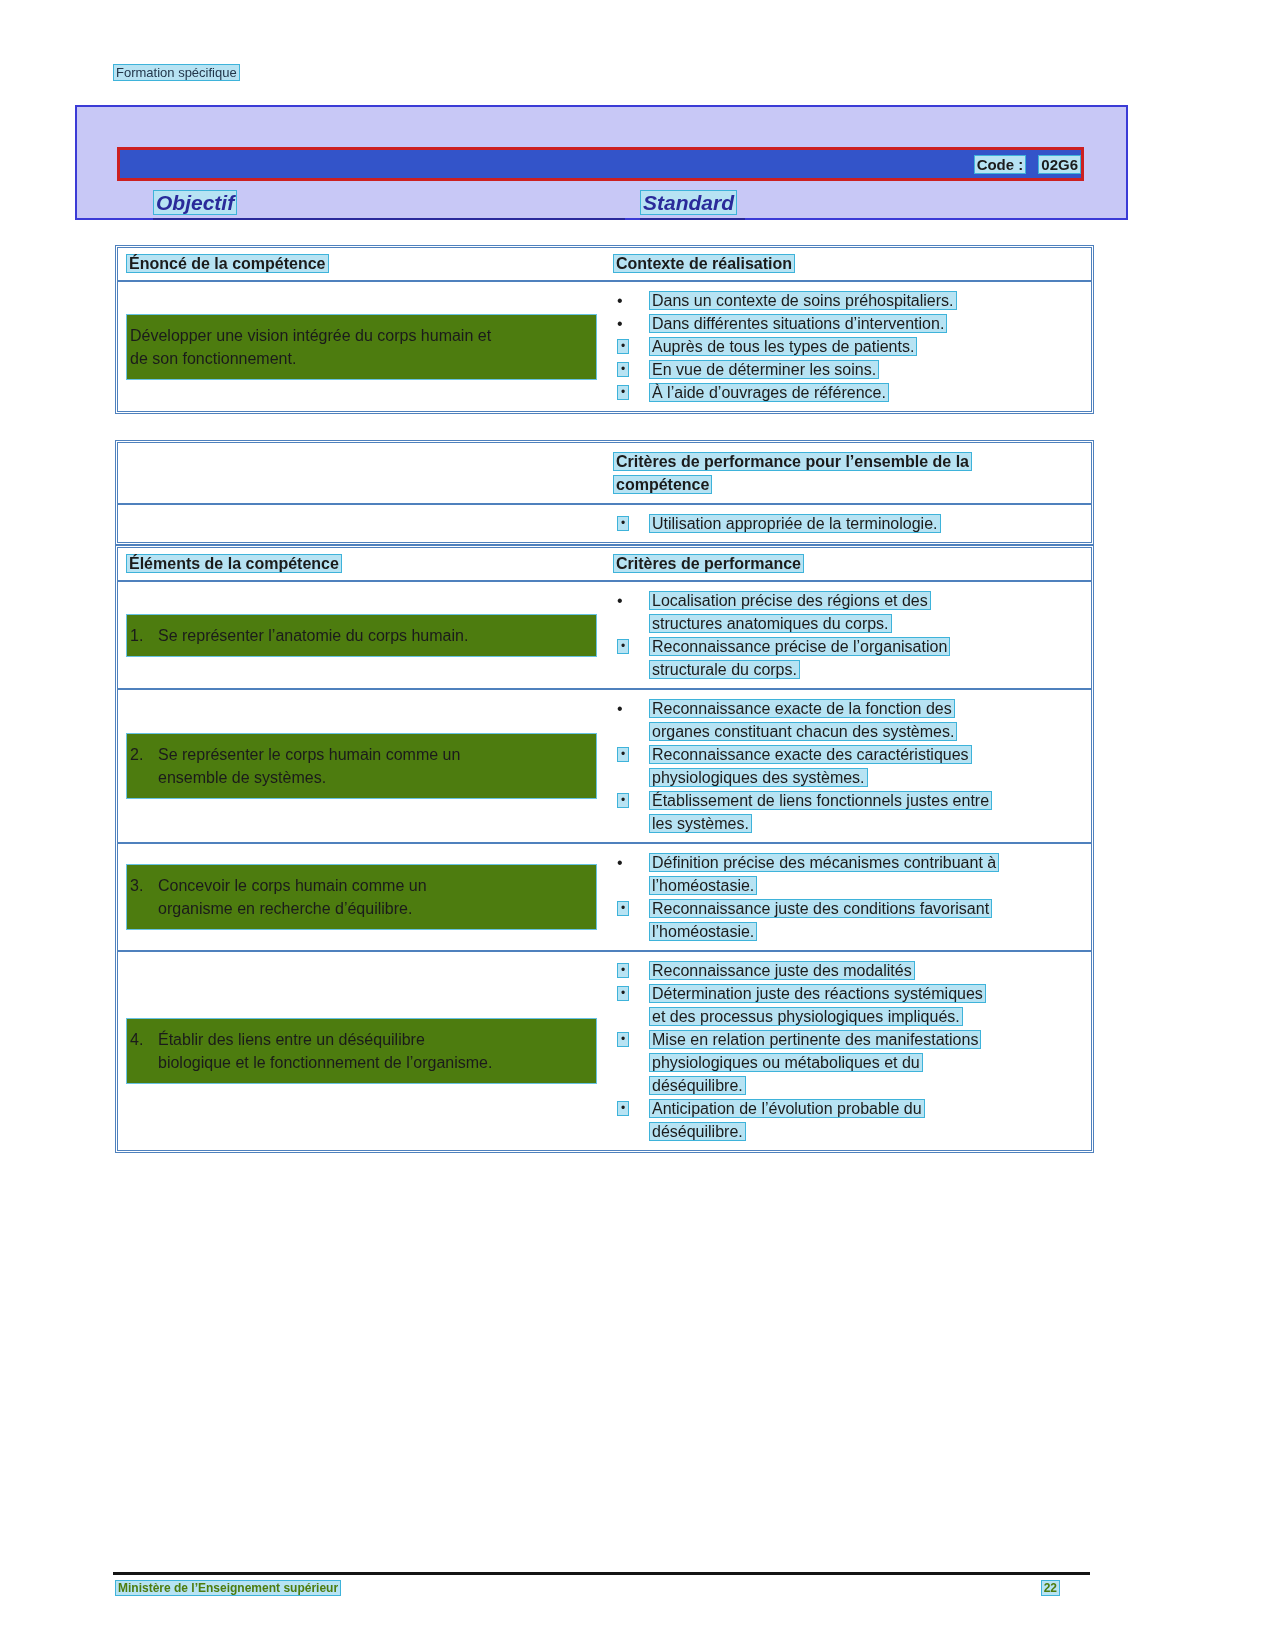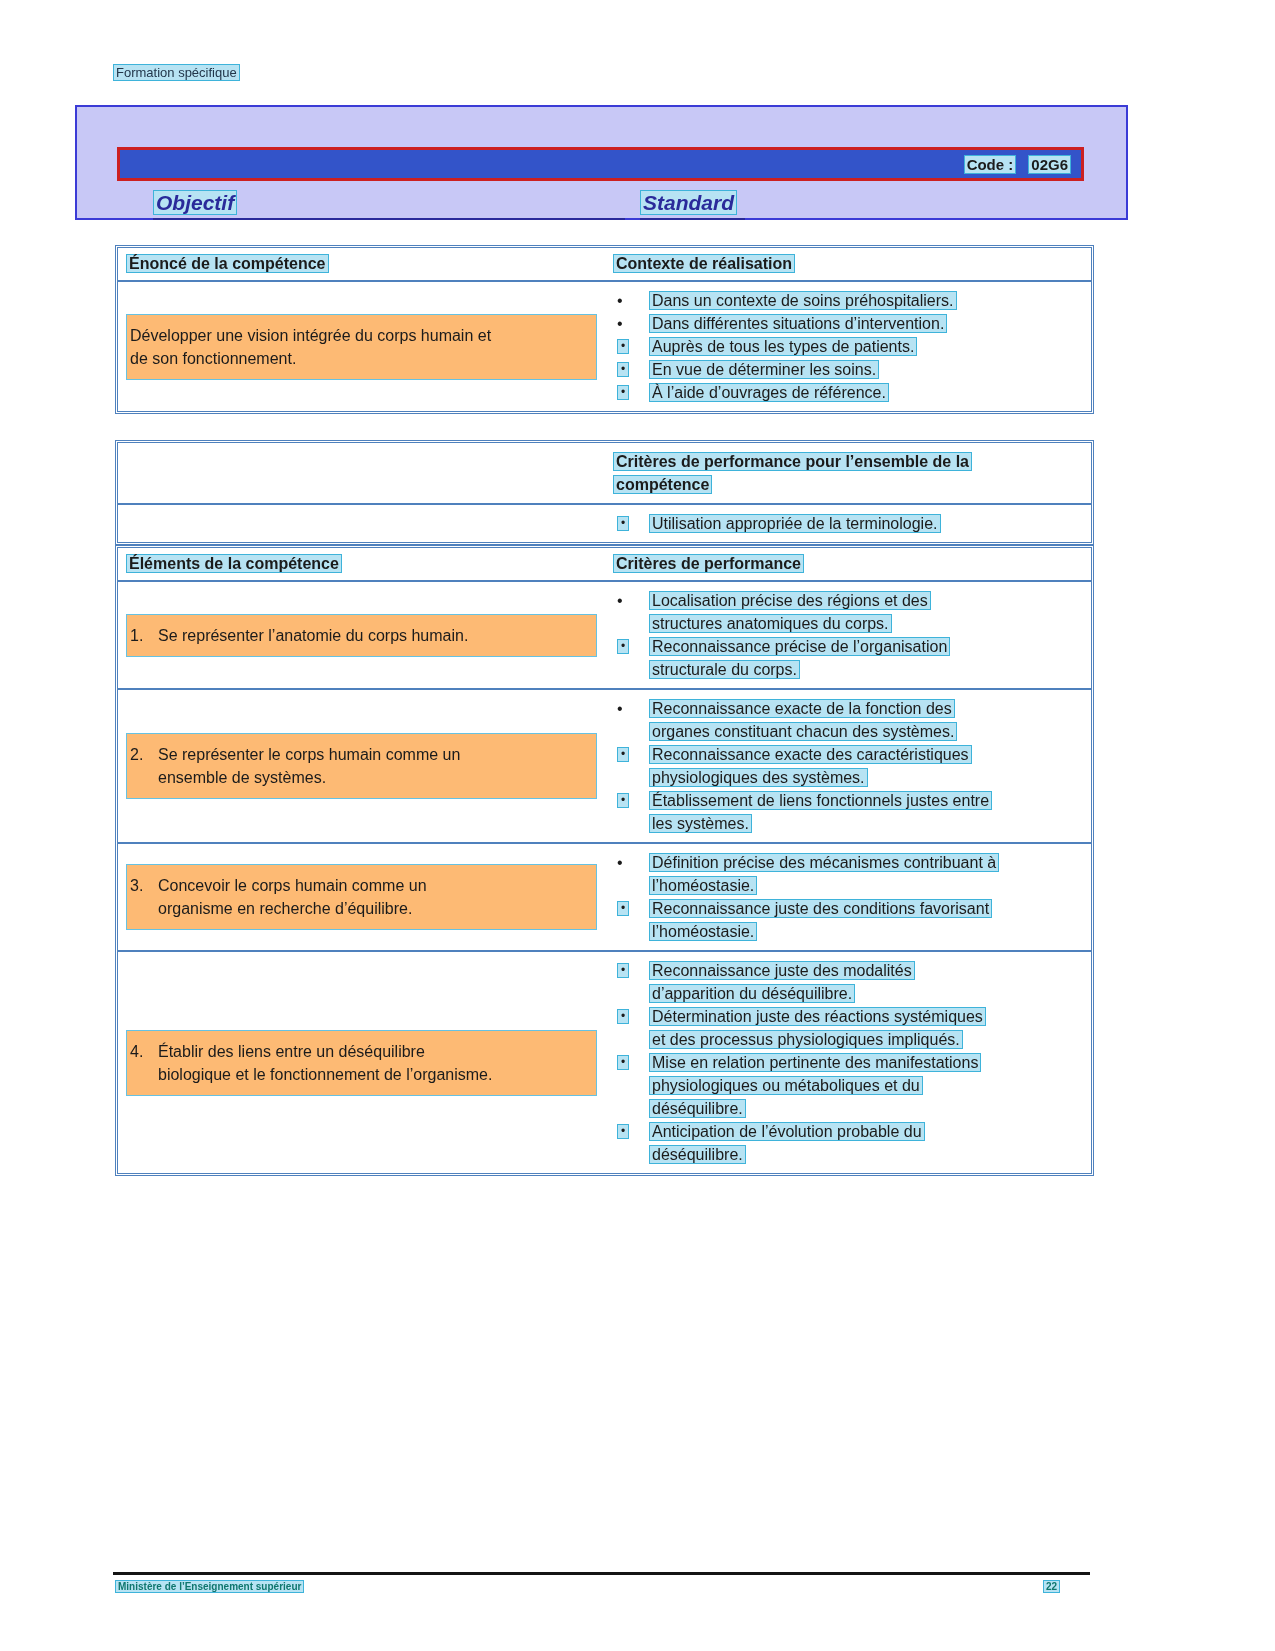--- a/index.html
+++ b/index.html
@@ -25,21 +25,20 @@
 
   
   .header-box{
     position:absolute; left:75px; top:105px; width:1049px; height:111px;
     background:#c8c8f6; border:2px solid #3b3bd6;
   }
   .code-bar{
     position:absolute; left:40px; right:42px; top:40px; height:28px;
     background:#3354c9; border:3px solid #cc2020;
     display:flex; justify-content:flex-end; align-items:center; gap:12px;
-    padding-right:10px;
   }
   .code-chip{font-size:15px; font-weight:bold;}
   .obj-row{position:absolute; left:48px; top:84px; display:flex; align-items:flex-end;}
   .heading-cell{
     font-weight:bold; font-style:italic; font-size:21px; color:#2a2a9a;
     border-bottom:2px solid #2a2a9a; padding-bottom:3px;
   }
   .obj-cell{width:472px;margin-left:28px;}
   .std-cell{margin-left:15px; padding-right:8px;}
 
@@ -53,42 +52,42 @@
   .td-l{width:487px; flex:0 0 487px; padding:7px 8px; box-sizing:border-box;}
   .td-r{flex:1; padding:7px 8px; box-sizing:border-box;}
   .t1{top:245px;}
   .t2{top:440px;}
   .t3{top:545px;}
   .head-cell{font-weight:bold;}
 
   
   .band{
     display:flex; align-items:flex-start;
-    background:#fdba74; border:1px solid #66c2e2;
+    background:#4d7c0f; border:1px solid #66c2e2;
     padding:9px 3px;
   }
   .band .num{flex:0 0 28px; line-height:23px;}
   .band-lines{flex:1;}
 
   
   .bi{display:flex; align-items:flex-start;}
   .bullet{flex:0 0 32px; padding-left:4px; line-height:23px;}
   .btxt{flex:1;}
   .bullet-boxed{
     background:#b7e3f3; border:1px solid #3eb3da;
     font-size:12px; line-height:13px; display:inline-block;
     padding:0 3px; vertical-align:2px;
   }
 
   
   .footer-line{position:absolute; left:113px; top:1572px; width:977px; height:3px; background:#141414;}
   .footer-row{
     position:absolute; left:115px; top:1580px; width:973px;
     display:flex; justify-content:space-between; padding-right:0;
-    font-size:10px; font-weight:bold; color:#0f766e;
+    font-size:12px; font-weight:bold; color:#4d7c0f;
   }
   .footer-page{margin-right:28px;}
 </style>
 </head>
 <body>
 
 <div class="page">
 
   <span class="hl top-label">Formation spécifique</span>
 
@@ -289,21 +288,20 @@
             <div class="line">Établir des liens entre un déséquilibre</div>
             <div class="line">biologique et le fonctionnement de l’organisme.</div>
           </div>
         </div>
       </div>
       <div class="td-r">
         <div class="bi">
           <span class="bullet"><span class="bullet-boxed">•</span></span>
           <div class="btxt">
             <div class="line"><span class="hl">Reconnaissance juste des modalités</span></div>
-            <div class="line"><span class="hl">d’apparition du déséquilibre.</span></div>
           </div>
         </div>
         <div class="bi">
           <span class="bullet"><span class="bullet-boxed">•</span></span>
           <div class="btxt">
             <div class="line"><span class="hl">Détermination juste des réactions systémiques</span></div>
             <div class="line"><span class="hl">et des processus physiologiques impliqués.</span></div>
           </div>
         </div>
         <div class="bi">

